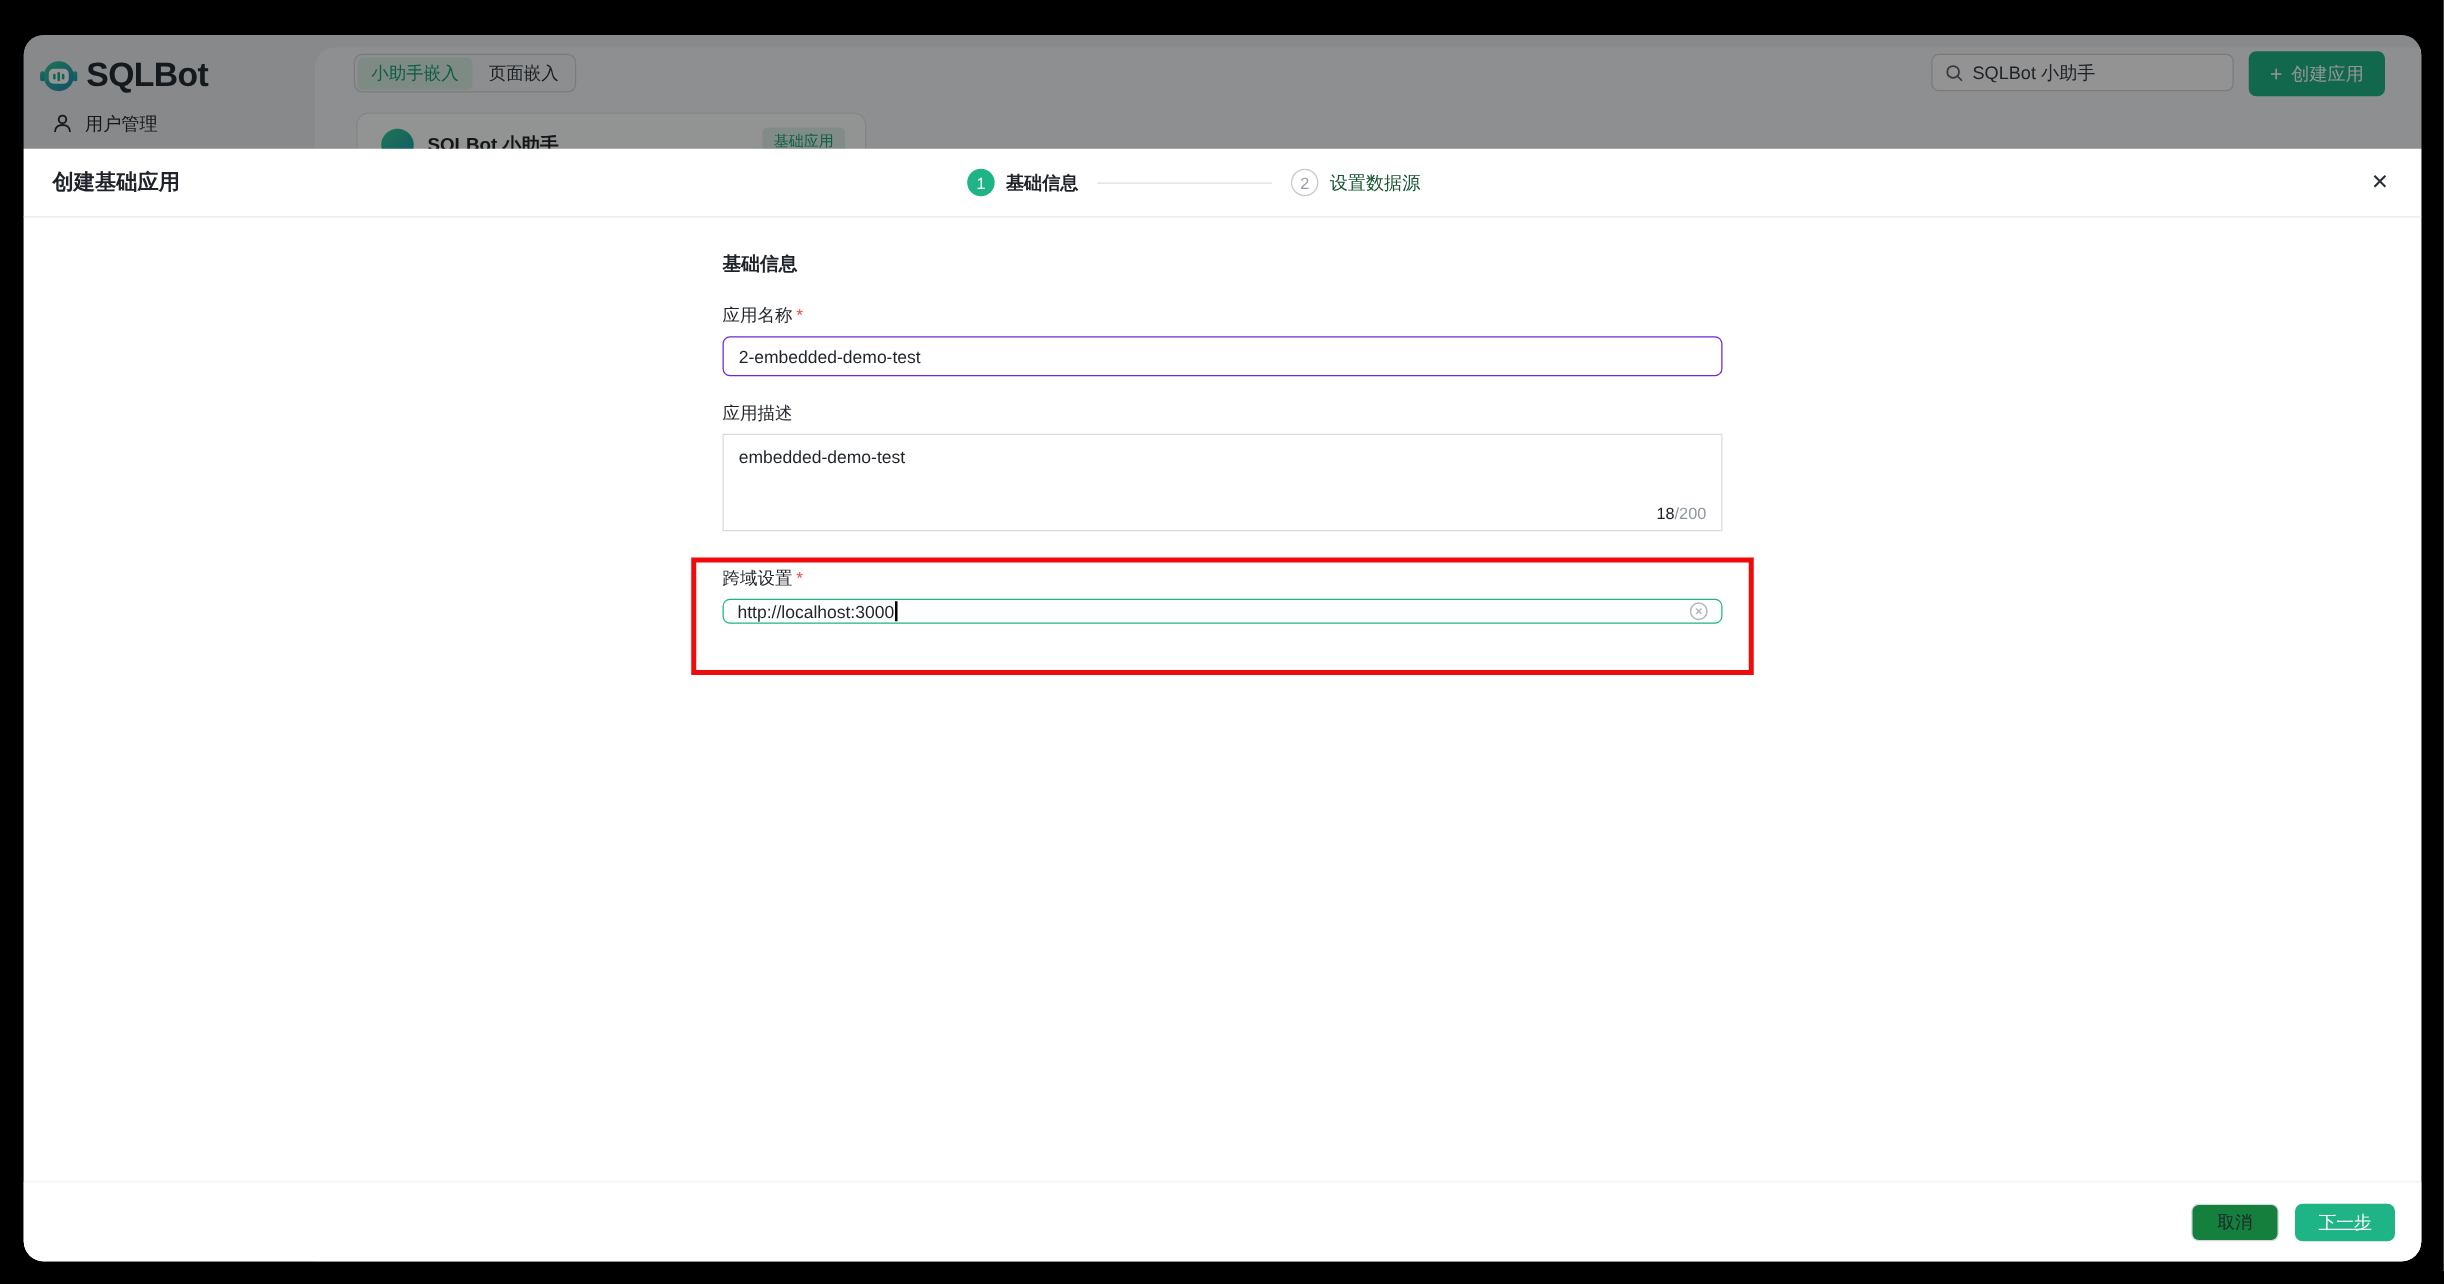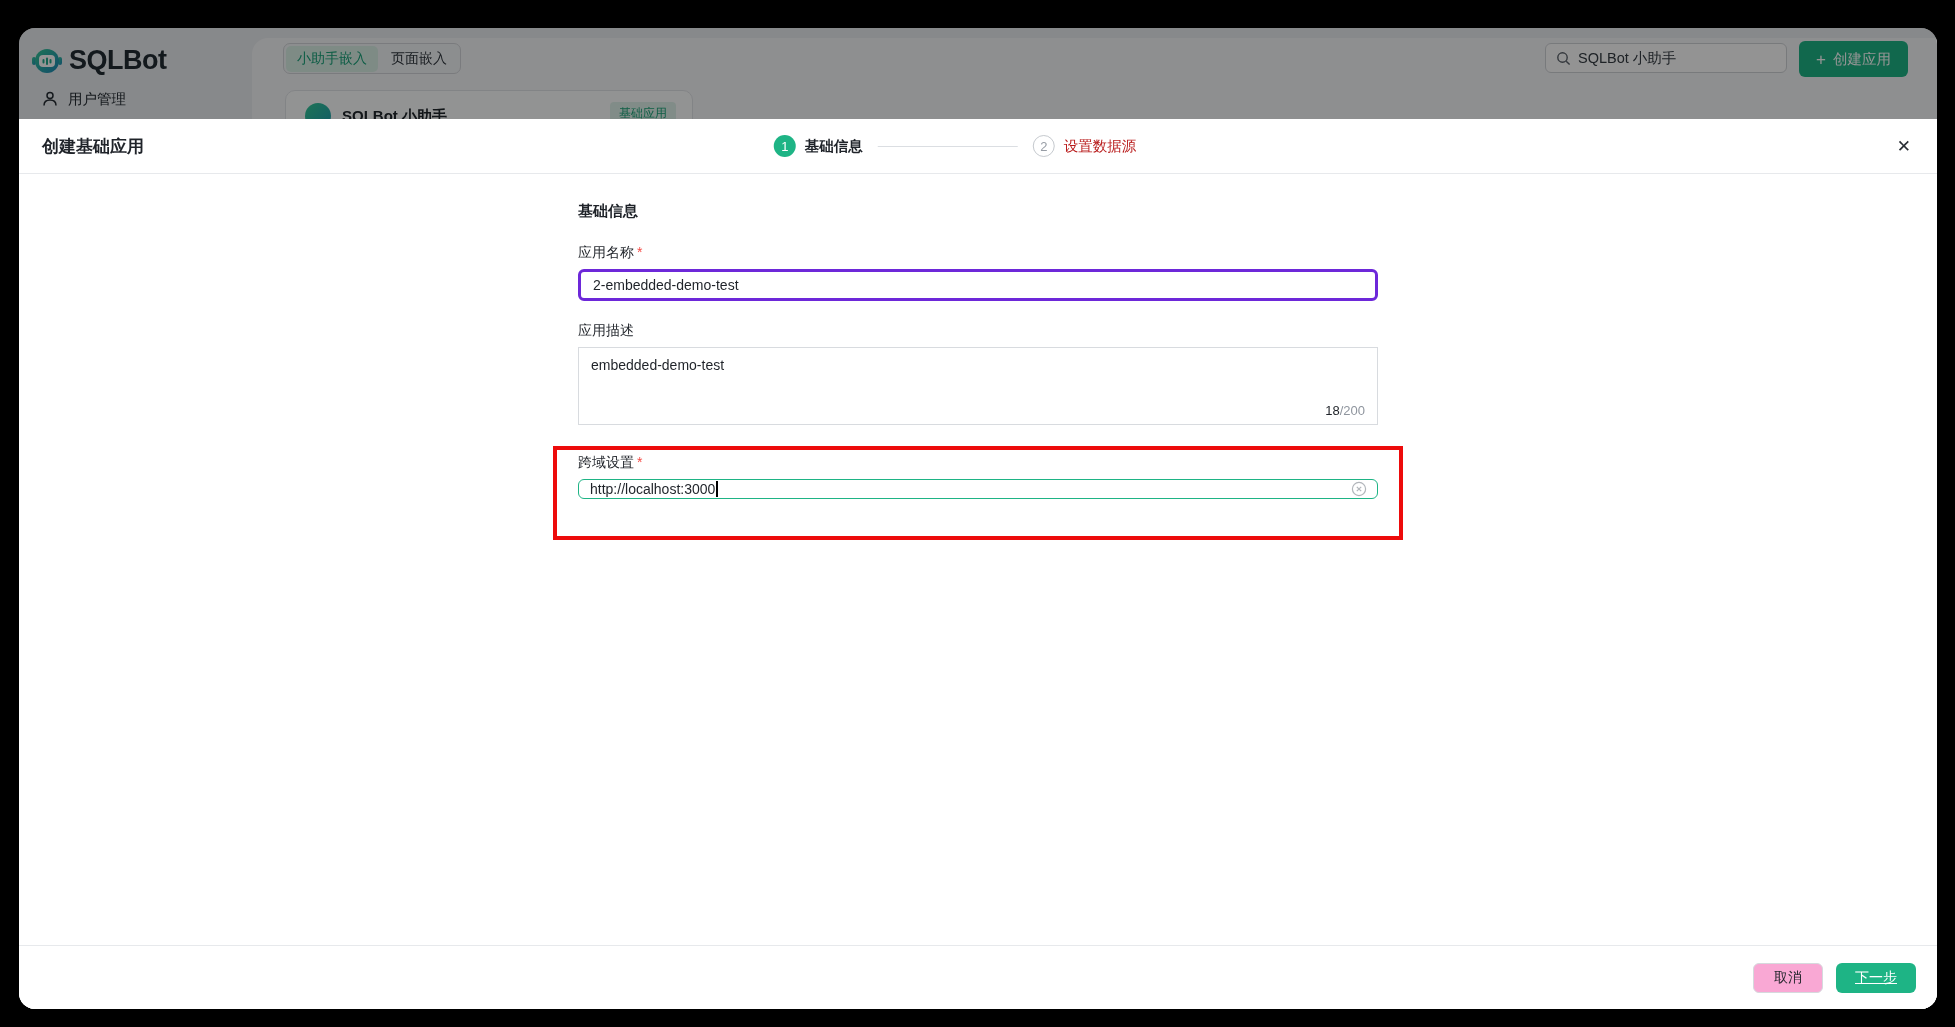--- a/index.html
+++ b/index.html
@@ -67,31 +67,31 @@
     font-size:17px; font-weight:700; color:#1f2329; }
   .stepper { position:absolute; left:calc(50% - 23px); top:50%; transform:translate(-50%,-50%);
     display:flex; align-items:center; }
   .step { display:flex; align-items:center; gap:9px; }
   .step-circle { width:22px; height:22px; border-radius:50%; display:flex; align-items:center;
     justify-content:center; font-size:13px; flex:none; }
   .step-circle.active { background:#1eb485; color:#fff; }
   .step-circle.inactive { background:#fff; border:1px solid #c5c9ce; color:#979da5; }
   .step-label { font-size:14.5px; white-space:nowrap; }
   .step-label.active { font-weight:700; color:#1f2329; }
-  .step-label.inactive { color:#b91c1c; }
+  .step-label.inactive { color:#14532d; }
   .step-line { width:140px; height:1px; background:#dbdee2; margin:0 15px; }
   .modal-close { position:absolute; right:26px; top:50%; transform:translateY(-50%);
     font-size:17px; color:#2a2f35; cursor:pointer; line-height:1; }
 
   .form { width:800px; margin:0 auto; padding-top:28px; position:relative; }
   .section-title { font-size:15px; font-weight:700; color:#1f2329; margin-bottom:23px; }
   .field-label { font-size:14px; color:#1f2329; margin-bottom:7px; }
   .req { color:#f54a45; margin-left:3px; }
   .text-input {
-    width:800px; height:32px; border:3px solid #6d28d9; border-radius:6px;
+    width:800px; height:32px; border:1px solid #6d28d9; border-radius:6px;
     padding:0 12px; font-size:14px; color:#1f2329; background:#fff; outline:none; font-family:inherit;
   }
   .field { margin-bottom:21px; }
   .textarea-wrap { position:relative; width:800px; height:78px;
     border:1px solid #d8dbdf; border-radius:0; background:#fff; }
   .textarea-wrap textarea {
     width:100%; height:52px; border:none; outline:none; resize:none;
     padding:9px 12px; font-size:14px; color:#1f2329; font-family:inherit; background:transparent;
   }
   .char-counter { position:absolute; right:12px; bottom:6px; font-size:13px; color:#8f959e; }
@@ -117,21 +117,21 @@
     padding:5px 10px 6px; border-radius:4px; letter-spacing:0.5px; line-height:1.2;
   }
 
   .modal-footer {
     position:absolute; left:0; right:0; bottom:0; height:64px;
     border-top:1px solid #e7e9ec; display:flex; align-items:center;
     justify-content:flex-end; gap:13px; padding-right:21px;
     border-radius:0 0 16px 16px; background:#fff;
   }
   .btn { height:30px; border-radius:6px; font-size:14px; font-family:inherit; cursor:pointer; }
-  .btn-cancel { padding:0 20px; background:#f9a8d4; border:1px solid #d6d9dd; color:#1f2329; }
+  .btn-cancel { padding:0 20px; background:#15803d; border:1px solid #d6d9dd; color:#1f2329; }
   .btn-next { padding:0 19px; background:#1eb485; border:none; color:#fff;text-decoration:underline; }
 </style>
 </head>
 <body>
 
 <div class="app-window">
 
   <div class="logo">
     <span style="display:flex;">
       <svg width="30" height="30" viewBox="0 0 30 30">

